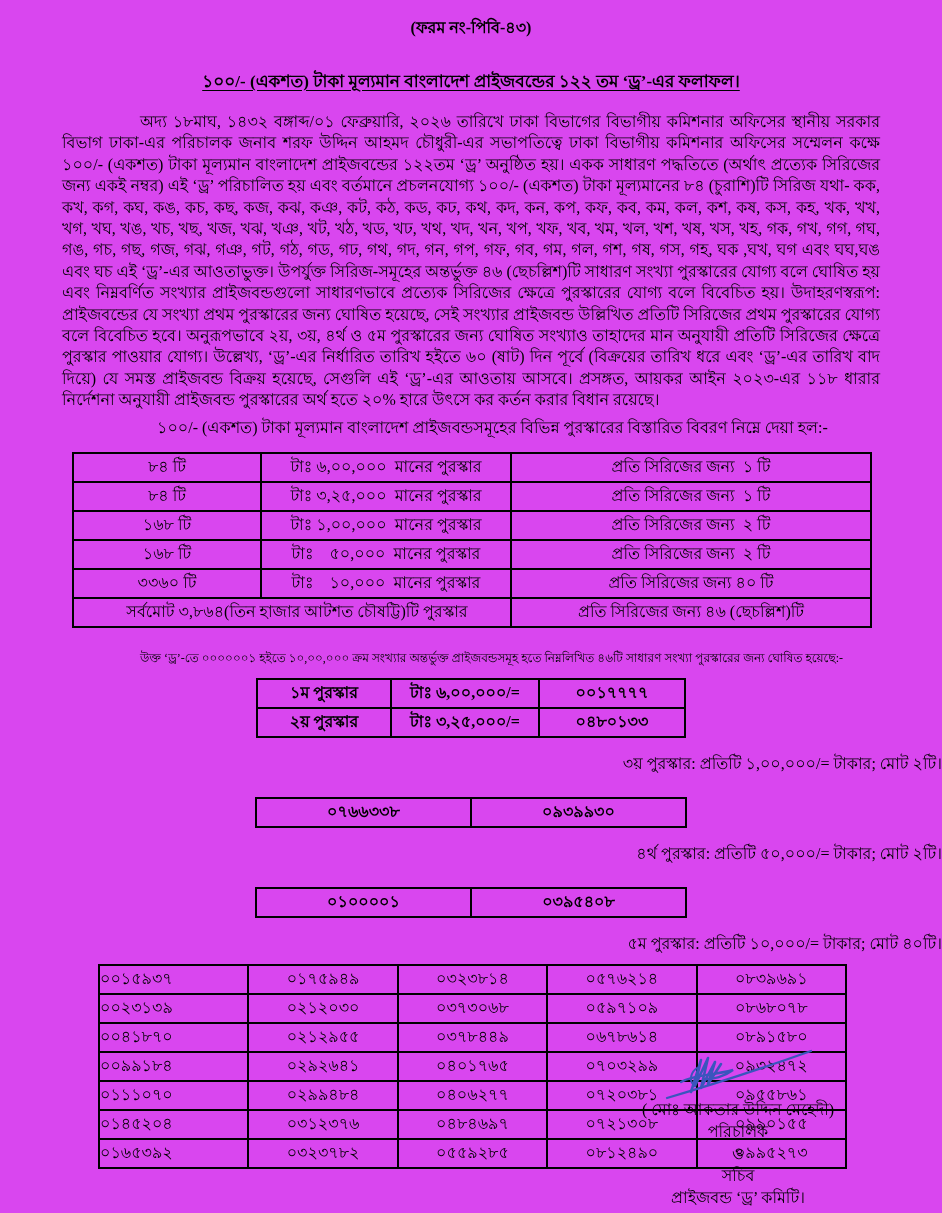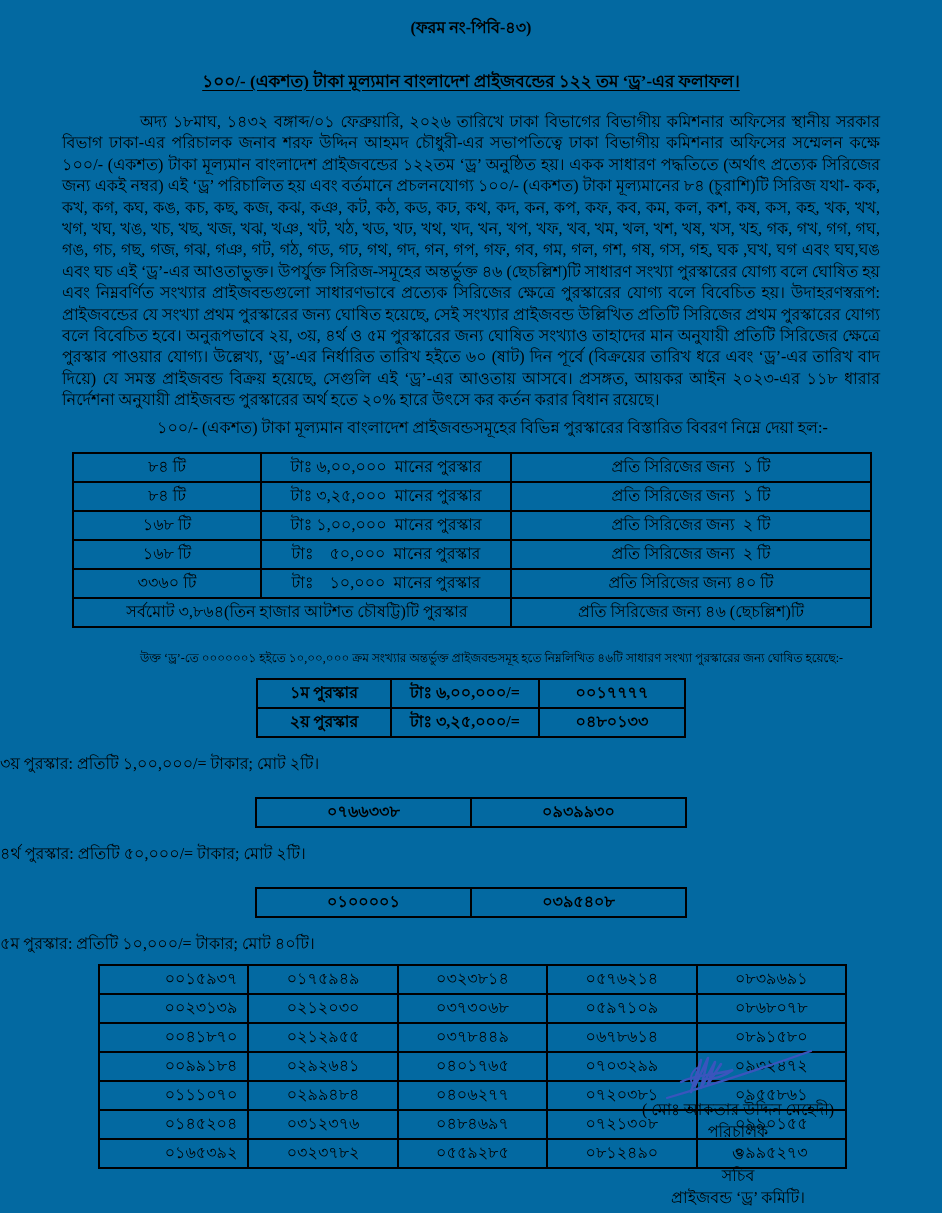--- a/index.html
+++ b/index.html
@@ -5,21 +5,21 @@
   * { margin: 0; padding: 0; box-sizing: border-box; }
   html, body { background: #ffffff; }
   body {
     font-family: "Liberation Serif", "DejaVu Serif", serif;
     color: #000;
   }
   .page {
     position: relative;
     width: 942px;
     height: 1213px;
-    background: #0369a1;
+    background: #d946ef;
     overflow: hidden;
   }
   .form-no {
     padding-top: 15px;
     text-align: center;
     font-weight: 700;
     font-size: 16px;
   }
   .title {
     margin-top: 26px;
@@ -56,28 +56,28 @@
     line-height: 21.4px;
     text-indent: 78px;
   }
   .top-table { margin: 9px auto 0 auto; width: 428px; }
   .top-table td { height: 23px; font-weight: bold; }
   .top-table .tcol1 { width: 134px; }
   .top-table .tcol2 { width: 148px; }
   .top-table .tcol3 { width: 146px; }
   .prize-heading {
     margin-top: 13px;
-    text-align: left;
+    text-align: right;
     font-size: 16px;
   }
   .two-col-table { margin: 19px auto 0 auto; width: 430px; font-weight: bold; }
   .two-col-table td { height: 23px; width: 215px; }
   .fifth-table { margin: 6px 0 0 98px; width: 747px; }
   .fifth-table td { height: 21.3px; width: 149.4px; }
-  .fifth-table td.first-col { text-align: right; padding-right: 10px; }
+  .fifth-table td.first-col { text-align: left; padding-right: 10px; }
   .signature-block {
     position: absolute;
     top: 1046px;
     left: 568px;
     width: 340px;
     text-align: center;
     font-size: 16px;
     line-height: 22px;
   }
   .signature-block .sig-svg { display: block; margin: 0 auto -3px auto; }

